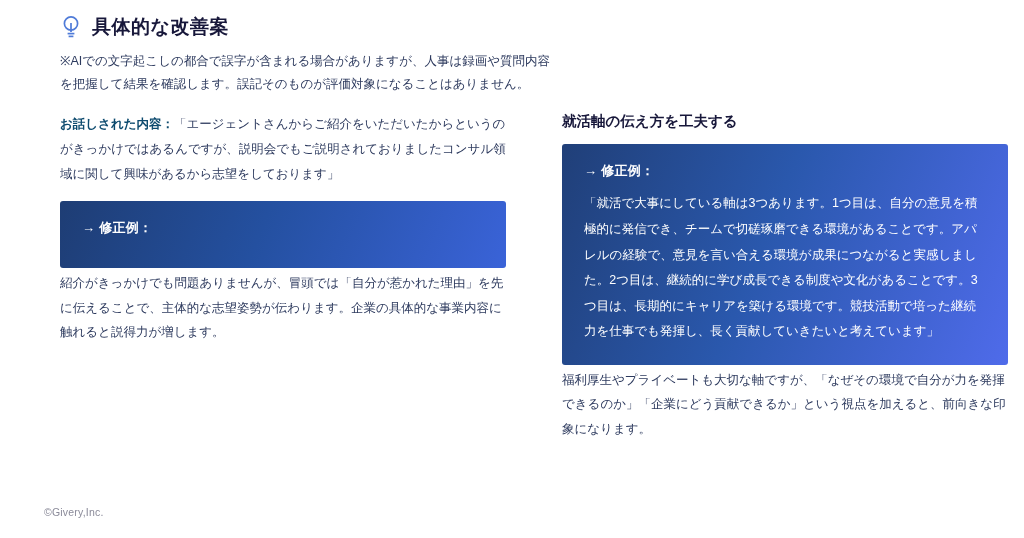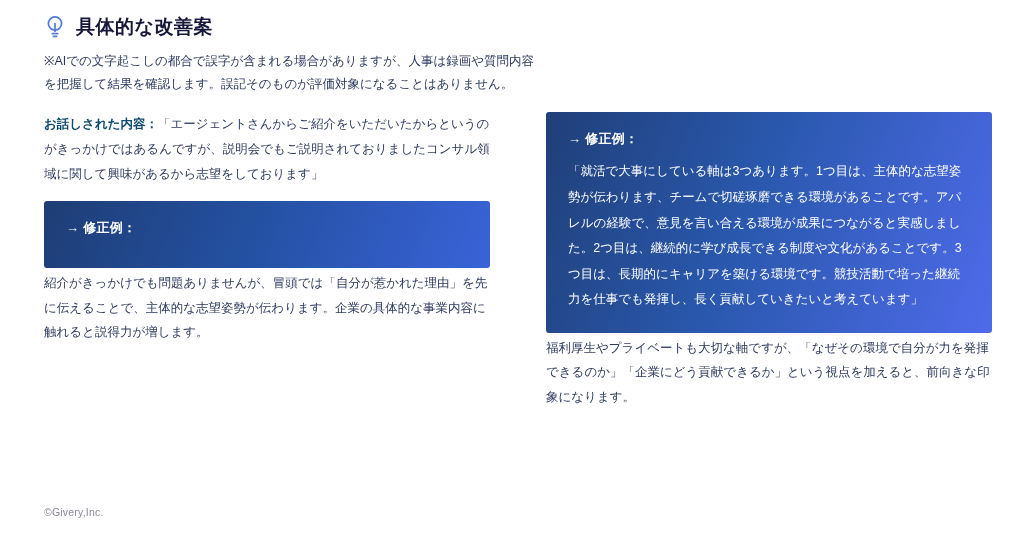--- a/index.html
+++ b/index.html
@@ -12,21 +12,21 @@
     background: #ffffff;
     font-family: "Liberation Sans", sans-serif;
     color: #1a1a2e;
     overflow: hidden;
   }
   .page {
     position: relative;
     width: 1024px;
     height: 538px;
     box-sizing: border-box;
-    padding: 14px 44px 0 44px;
+    padding: 14px 44px 0 60px;
   }
   .header-row {
     display: flex;
     align-items: center;
     gap: 10px;
     margin-bottom: 10px;
   }
   .bulb-icon {
     width: 22px;
     height: 26px;
@@ -129,23 +129,24 @@
       <div class="said-block">
         <span class="said-label">お話しされた内容：</span><span>「エージェントさんからご紹介をいただいたからというのがきっかけではあるんですが、説明会でもご説明されておりましたコンサル領域に関して興味があるから志望をしております」</span>
       </div>
       <div class="fix-card">
         <div class="fix-label">→ 修正例：</div>
       </div>
       <div class="after-note">紹介がきっかけでも問題ありませんが、冒頭では「自分が惹かれた理由」を先に伝えることで、主体的な志望姿勢が伝わります。企業の具体的な事業内容に触れると説得力が増します。</div>
     </div>
 
     <div class="col">
+      <div class="sub-title">就活軸の伝え方を工夫する</div>
       <div class="fix-card variant-b">
         <div class="fix-label">→ 修正例：</div>
-        <div class="fix-body">「就活で大事にしている軸は3つあります。1つ目は、主体的な志望姿勢が伝わります、チームで切磋琢磨できる環境があることです。アパレルの経験で、意見を言い合える環境が成果につながると実感しました。2つ目は、継続的に学び成長できる制度や文化があることです。3つ目は、長期的にキャリアを築ける環境です。競技活動で培った継続力を仕事でも発揮し、長く貢献していきたいと考えています」</div>
+        <div class="fix-body">「就活で大事にしている軸は3つあります。1つ目は、自分の意見を積極的に発信でき、チームで切磋琢磨できる環境があることです。アパレルの経験で、意見を言い合える環境が成果につながると実感しました。2つ目は、継続的に学び成長できる制度や文化があることです。3つ目は、長期的にキャリアを築ける環境です。競技活動で培った継続力を仕事でも発揮し、長く貢献していきたいと考えています」</div>
       </div>
       <div class="after-note">福利厚生やプライベートも大切な軸ですが、「なぜその環境で自分が力を発揮できるのか」「企業にどう貢献できるか」という視点を加えると、前向きな印象になります。</div>
     </div>
 
   </div>
 
   <div class="footer">©Givery,Inc.</div>
 
 </div>
 

